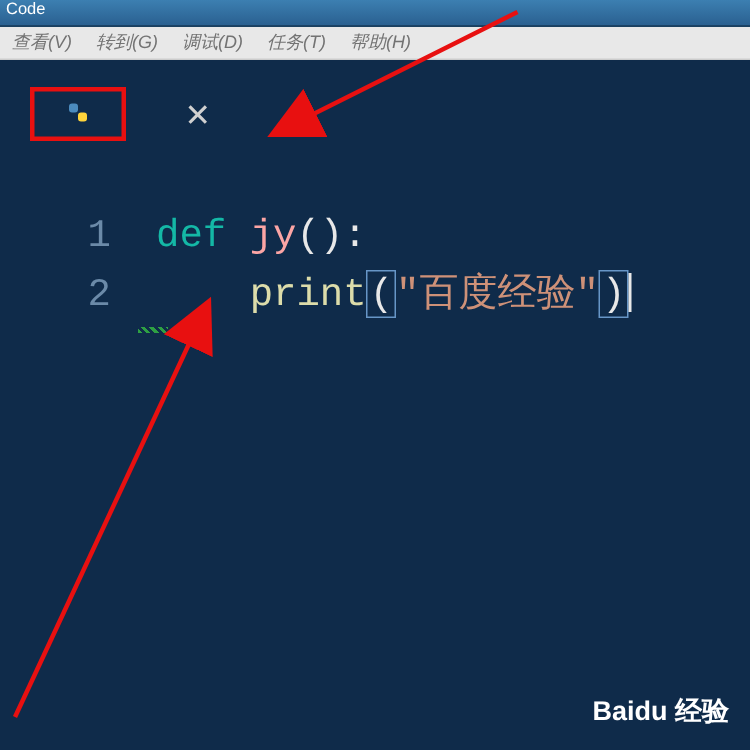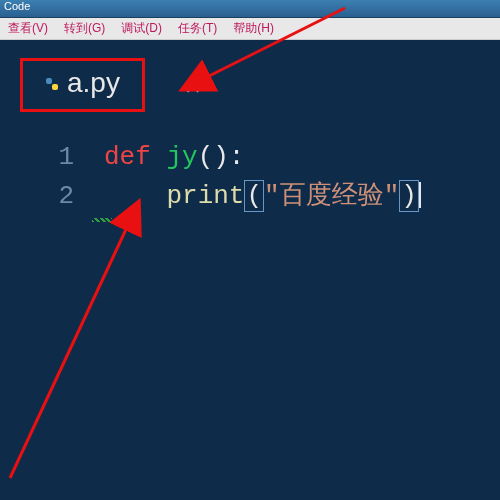--- a/index.html
+++ b/index.html
@@ -23,22 +23,23 @@
       font-size: 11px;
       font-family: 'Microsoft YaHei', sans-serif;
     }
     .menubar {
       height: 22px;
       background: #e8e8e8;
       display: flex;
       align-items: center;
       font-family: 'Microsoft YaHei', sans-serif;
       font-size: 12px;
-      color: #be185d;
+      color: #737373;
       border-bottom: 1px solid #ccc;
+      font-style: italic;
     }
     .menu-item {
       padding: 0 8px;
       cursor: pointer;
     }
     .tab-area {
       position: relative;
       height: 60px;
       padding-top: 18px;
       padding-left: 20px;
@@ -92,22 +93,22 @@
     }
     .squiggle {
       position: absolute;
       left: 100%;
       bottom: -6px;
       margin-left: 18px;
       width: 20px;
       height: 4px;
       background: repeating-linear-gradient(45deg, #2ea043, #2ea043 2px, transparent 2px, transparent 4px);
     }
-    .kw { color: #ef4444; }
-    .fn { color: #22c55e; margin-top: 23px; }
+    .kw { color: #14b8a6; }
+    .fn { color: #fca5a5; margin-top: 23px; }
     .call { color: #dcdcaa; margin-top: 24px; }
     .punct { color: #e8e8e8; }
     .str { color: #ce9178; }
     .code-text { white-space: pre; }
     .bracket-hl {
       border: 1px solid #6796c7;
       padding: 0 1px;
     }
     .cursor {
       display: inline-block;
@@ -158,21 +159,20 @@
 
 <div class="tab-area">
   <div class="tab">
     <div class="tab-box">
       <span class="py-icon">
         <svg width="14" height="14" viewBox="0 0 14 14">
             <rect x="1" y="1" width="6" height="6" rx="2" fill="#4b8bbe"></rect>
             <rect x="7" y="7" width="6" height="6" rx="2" fill="#ffd43b"></rect>
           </svg>
       </span>
-      <span class="tab-name">a.py</span>
     </div>
     <span class="close-icon" title="Close">✕</span>
   </div>
 </div>
 
 <div class="editor">
   <div class="line">
     <span class="lineno">1</span>
     <span class="code-text"><span class="kw">def</span> <span class="fn">jy</span><span class="punct">()</span><span class="punct">:</span></span>
   </div>
@@ -186,13 +186,14 @@
   <defs>
     <marker id="ah" markerWidth="12" markerHeight="12" refX="2" refY="6" orient="auto">
       <path d="M0,0 L12,6 L0,12 Z" fill="#e81010"></path>
     </marker>
   </defs>
   <line x1="345" y1="8" x2="205" y2="78" stroke="#e81010" stroke-width="3" marker-end="url(#ah)"></line>
   <line x1="10" y1="478" x2="128" y2="225" stroke="#e81010" stroke-width="3" marker-end="url(#ah)"></line>
 </svg>
 
 <div class="watermark">
+  <div class="wm-logo">Baidu 经验</div>
 </div>
 
 </body></html>

